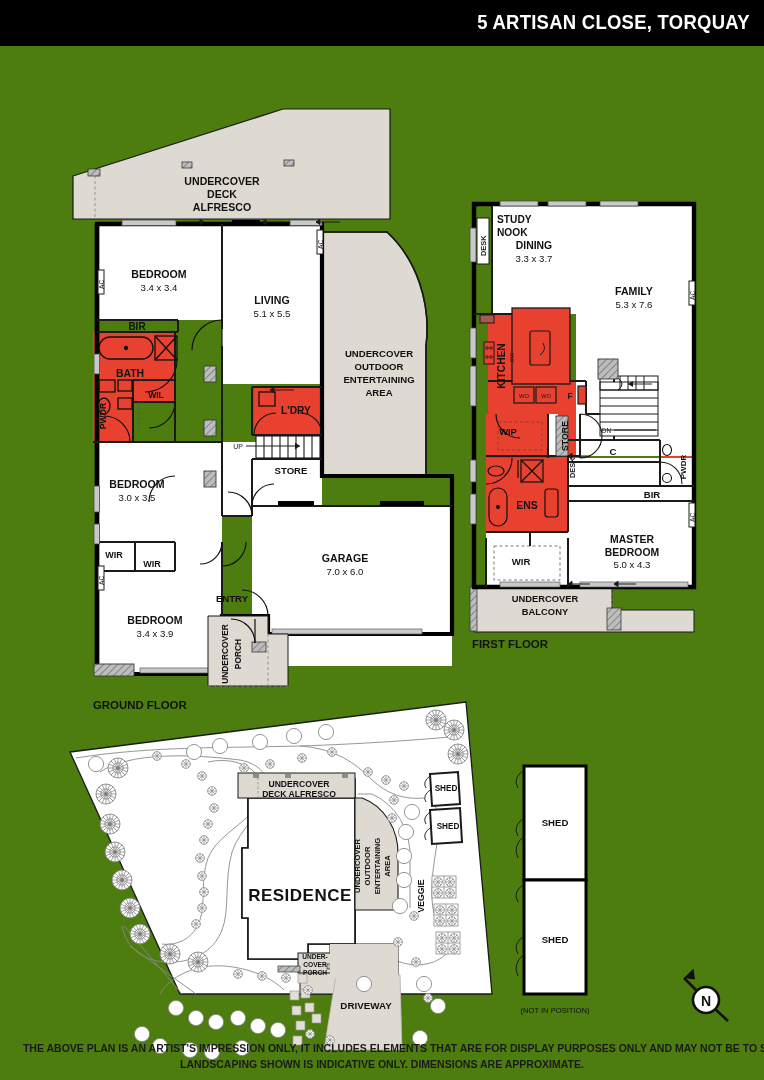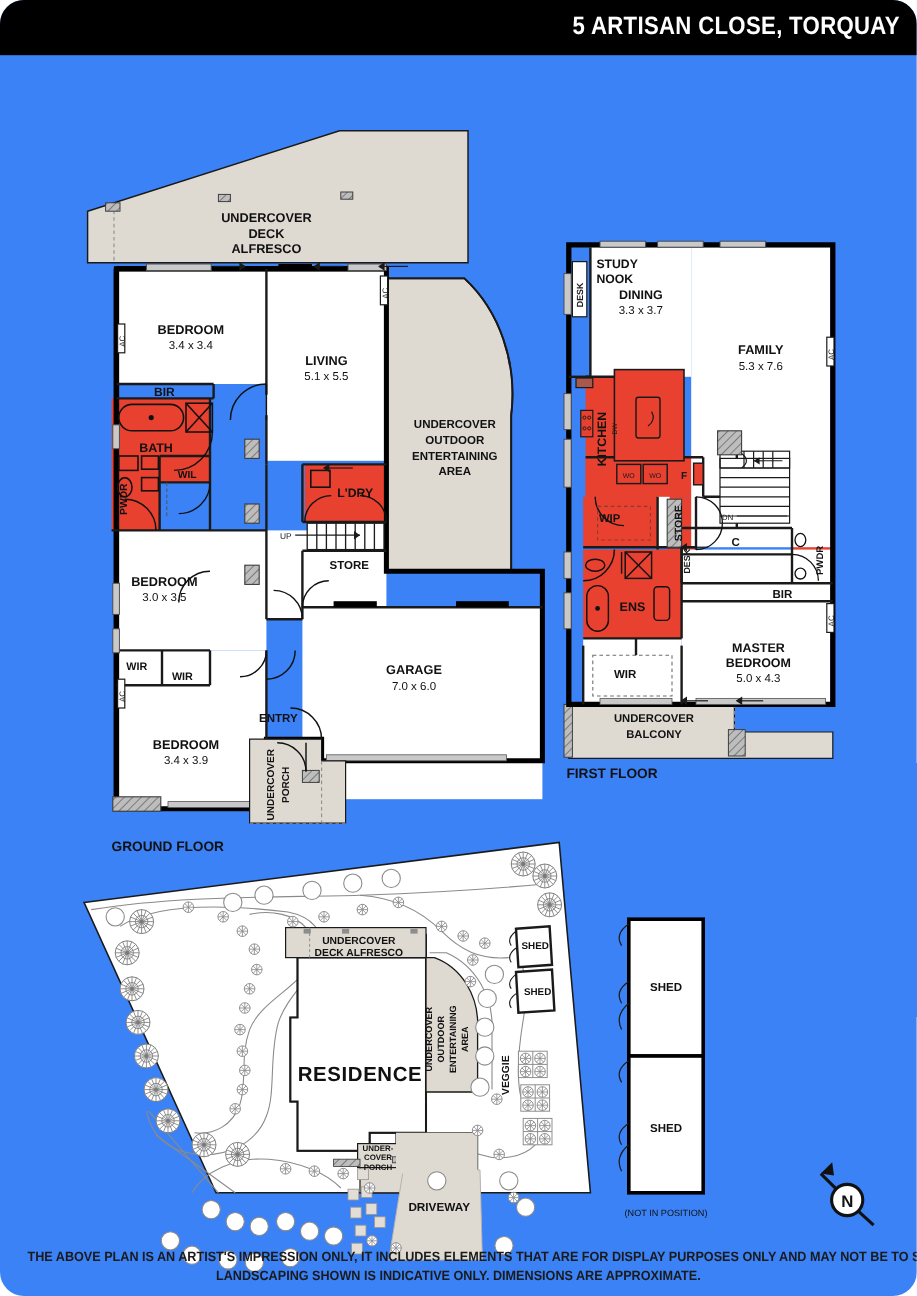--- a/index.html
+++ b/index.html
@@ -6,23 +6,22 @@
   * { box-sizing: border-box; }
   html, body {
     margin: 0; padding: 0;
     background: #ffffff;
     font-family: "Liberation Sans", sans-serif;
   }
   #page {
     position: relative;
     width: 764px;
     height: 1080px;
-    background: #3b82f6;
+    background: #4d7c0f;
     overflow: hidden;
-    border-radius: 20px;
   }
   
   #header-bar {
     position: absolute;
     left: 0; top: 0;
     width: 764px; height: 46px;
     background: #000000;
   }
   #header-title {
     position: absolute;

